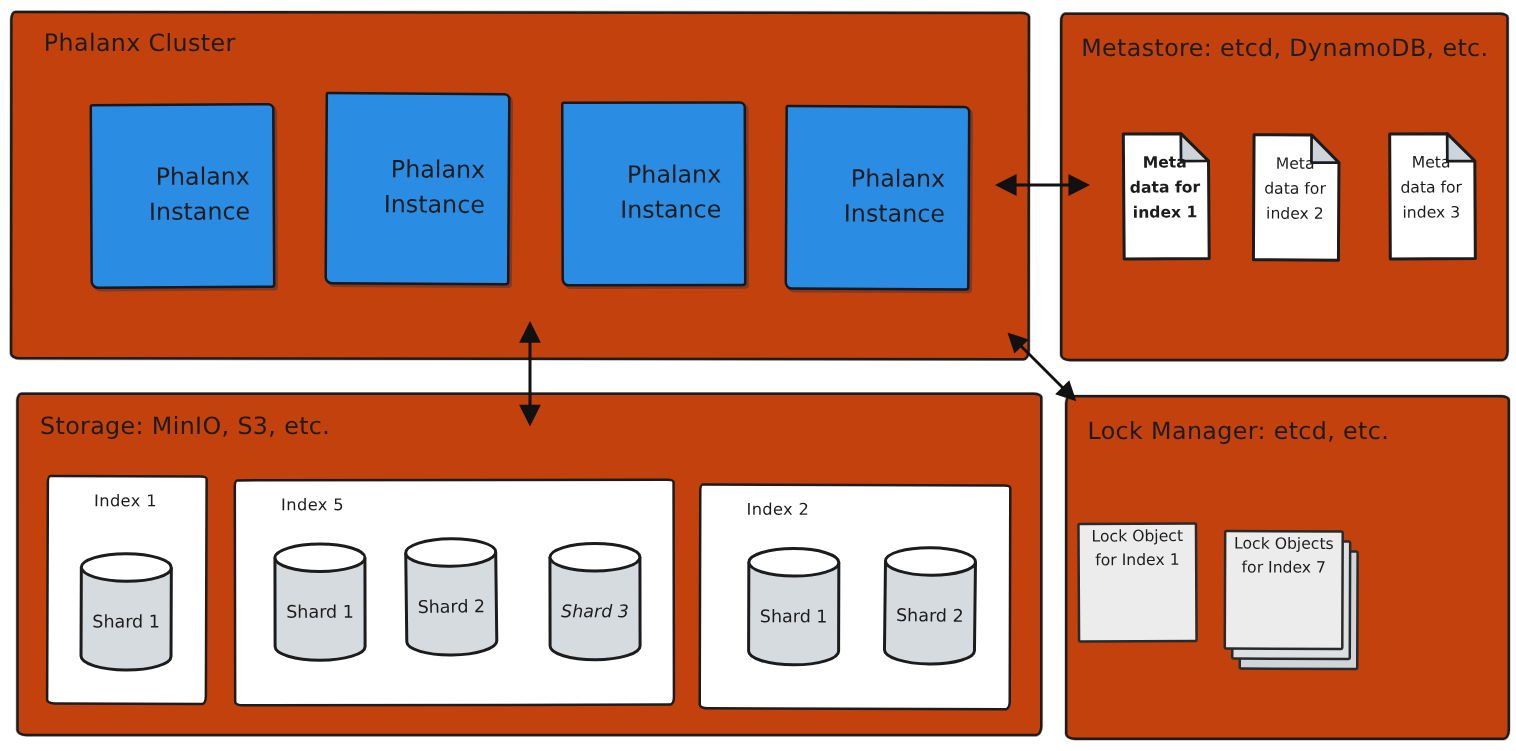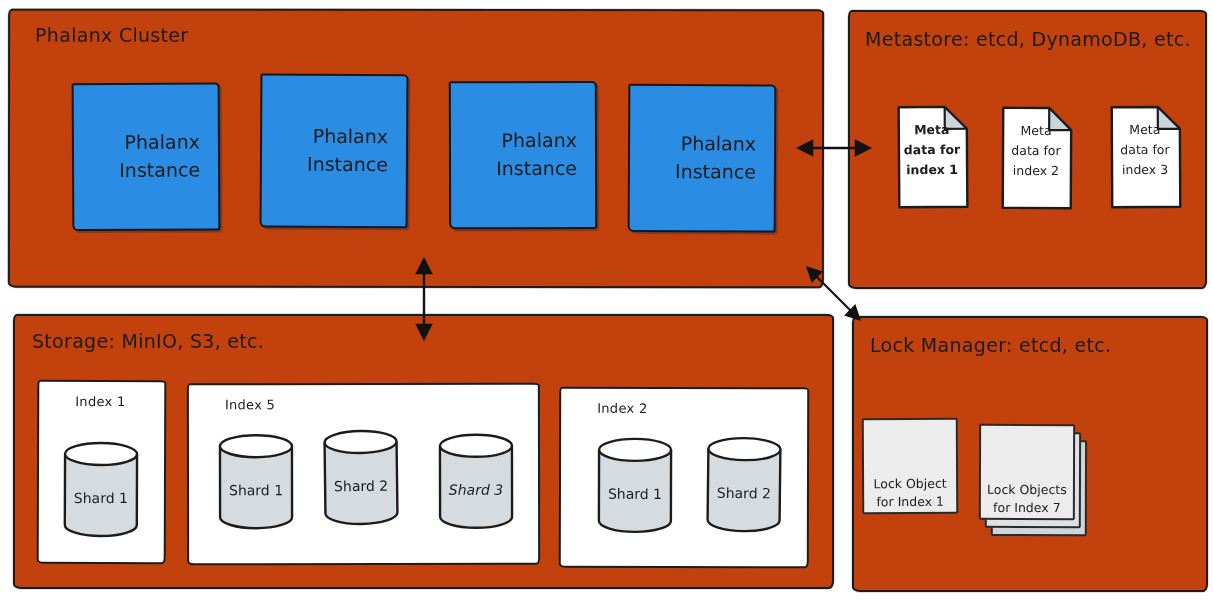--- a/index.html
+++ b/index.html
@@ -48,21 +48,21 @@
     position:absolute;width:92px;height:92px;
     border:2px solid #2a2a2a;border-radius:2px;
     background:var(--lock-layer-fill,#d3d8dc);
   }
   .lockcard .layer.l1{left:6px;top:8px;z-index:1;background:#dde1e4;}
   .lockcard .layer.l2{left:12px;top:16px;z-index:0;}
   .lockcard .face{
     position:absolute;left:0;top:0;width:92px;height:92px;z-index:2;
     background:var(--lock-fill,#ececec);
     border:2px solid #2a2a2a;border-radius:2px;
-    display:flex;align-items:flex-end;justify-content:center;text-align:center;
+    display:flex;align-items:flex-start;justify-content:center;text-align:center;
   }
   .lockcard .face span{display:block;width:86px;font-size:12.5px;line-height:1.5;}
   #arrows{position:absolute;left:0;top:0;z-index:10;pointer-events:none;}
 </style>
 </head>
 <body>
 
 <div class="box" style="left:8px;top:9px;width:812px;height:275px;transform:rotate(.05deg);">
   <div class="box-title" style="left:25px;top:13px;">Phalanx Cluster</div>
 

